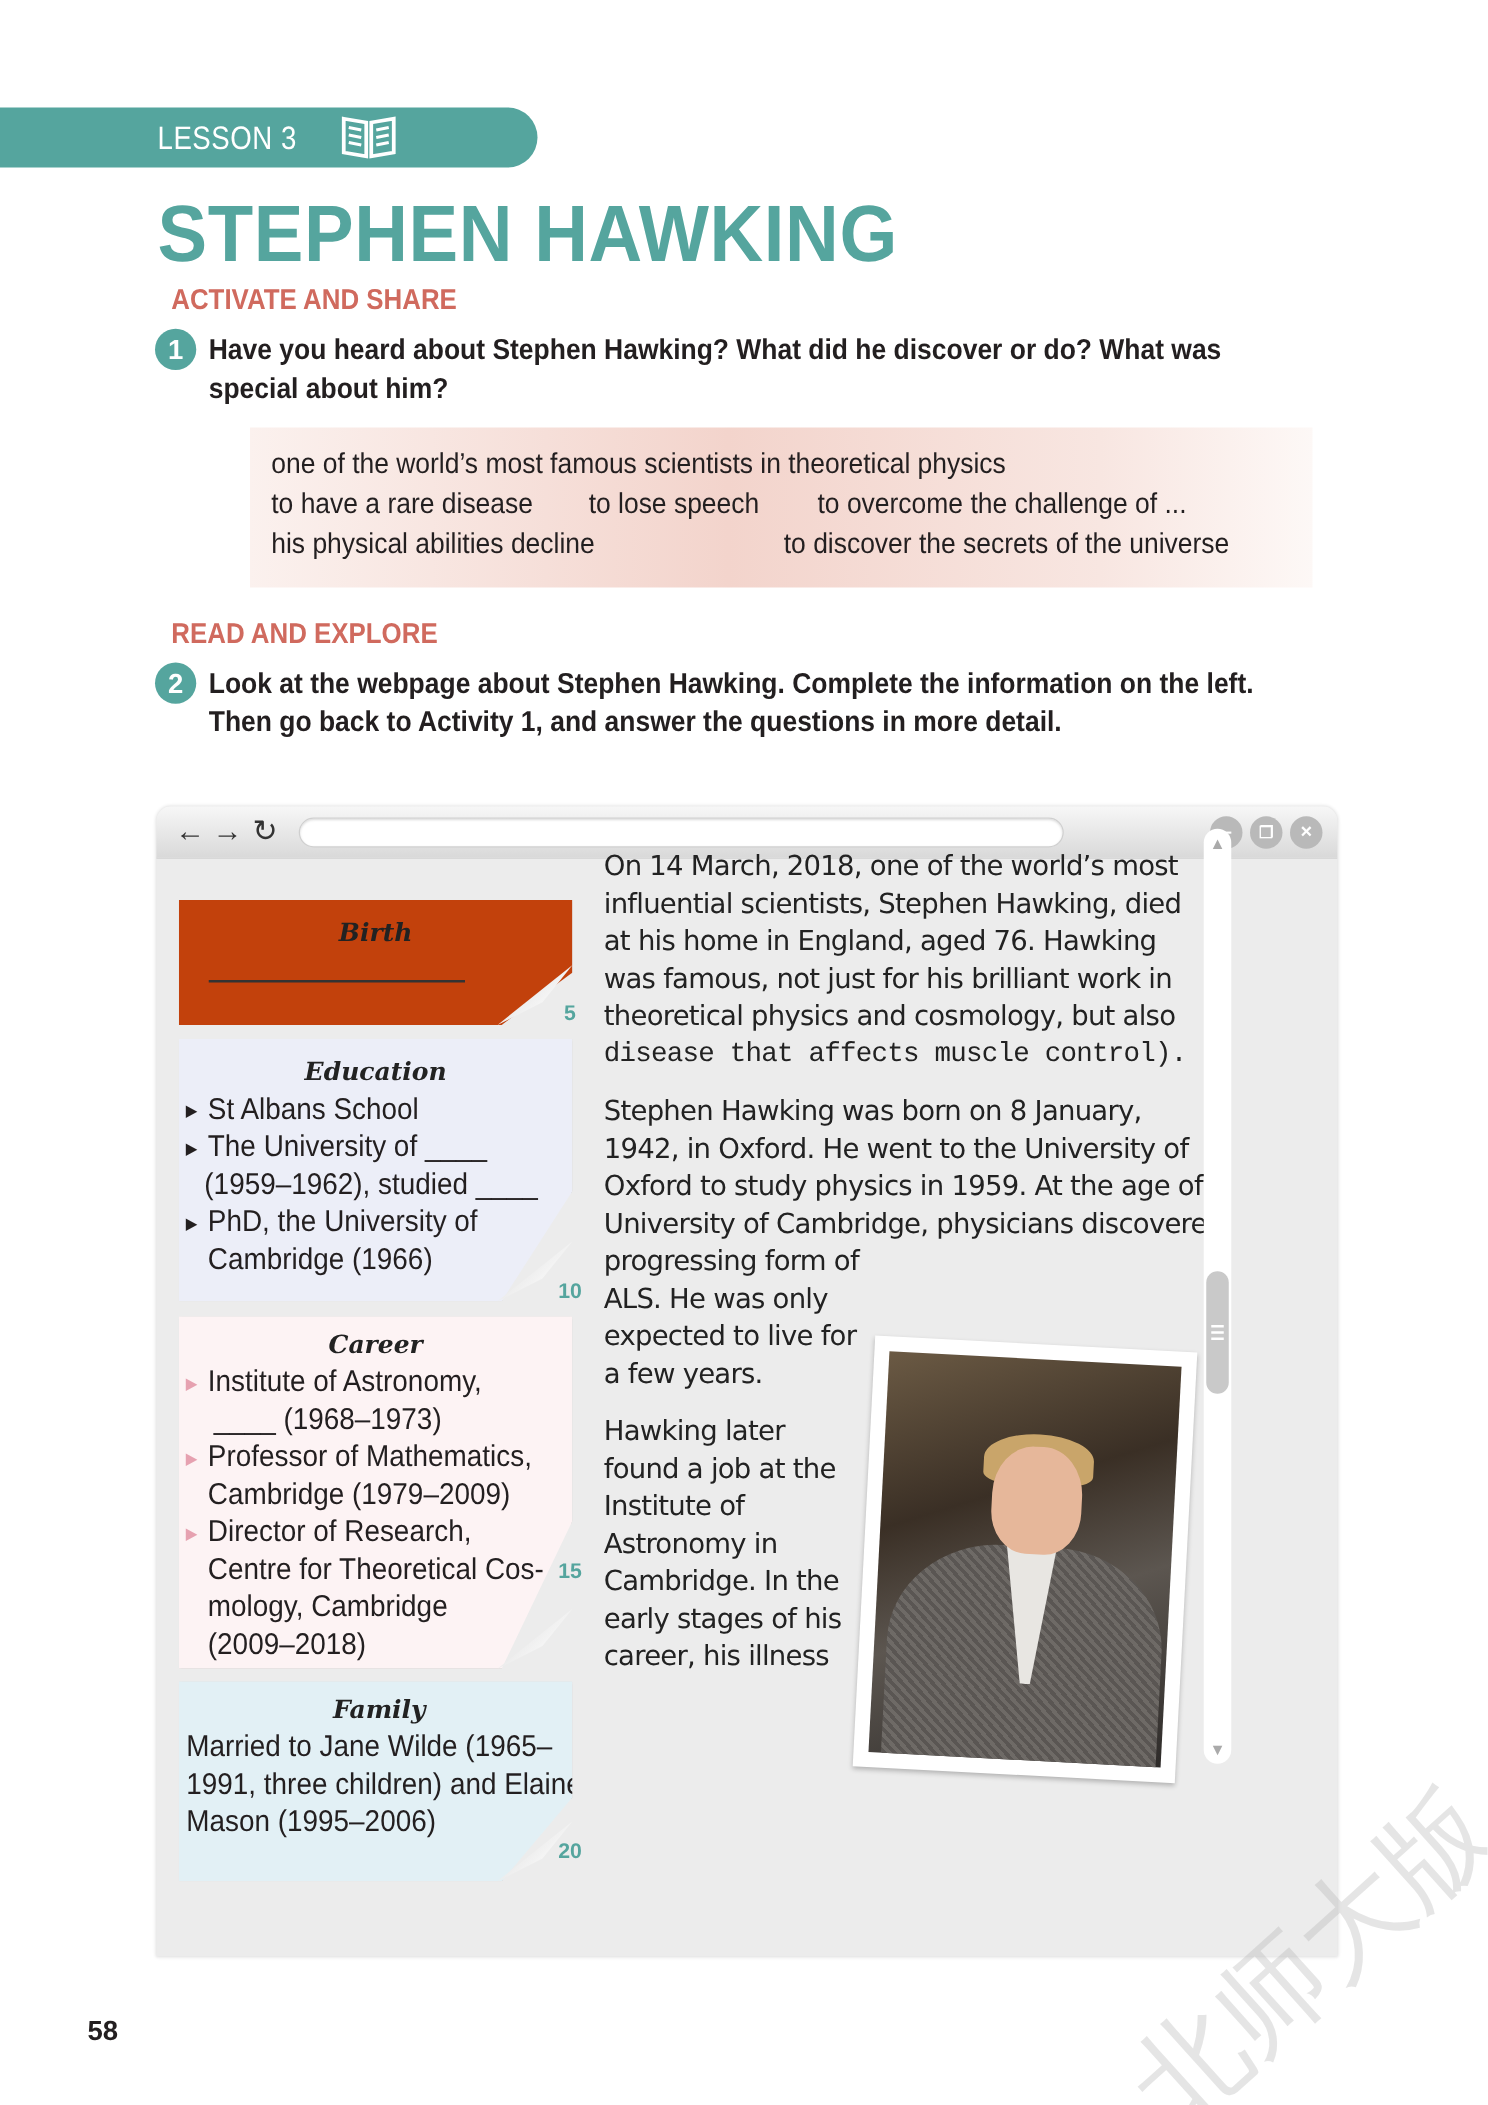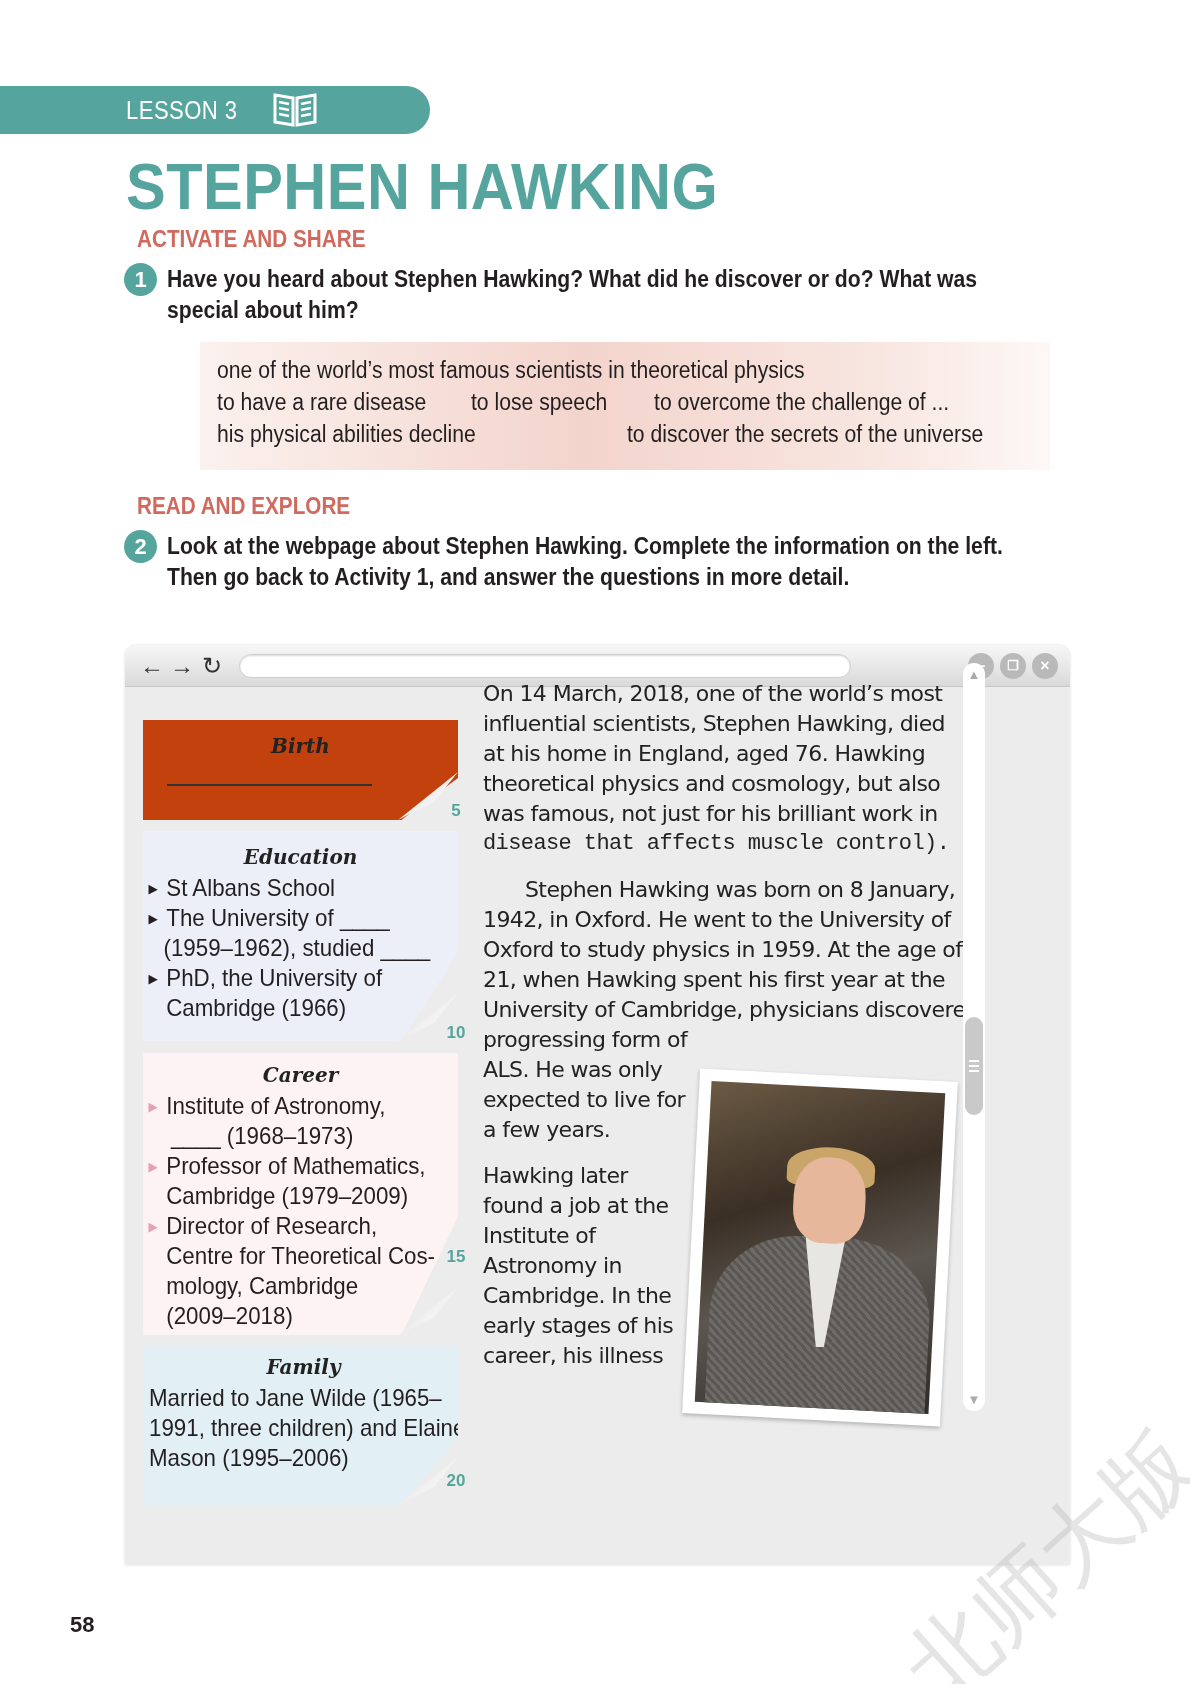--- a/index.html
+++ b/index.html
@@ -198,29 +198,28 @@
   <span class="line-num" style="top:156px">5</span>
   <span class="line-num" style="top:378px">10</span>
   <span class="line-num" style="top:602px">15</span>
   <span class="line-num" style="top:826px">20</span>
 
   <div class="article">
     <p>
         <span style="display: block;">On 14 March, 2018, one of the world’s most</span>
         <span style="display: block;">influential scientists, Stephen Hawking, died</span>
         <span style="display: block;">at his home in England, aged 76. Hawking</span>
+        <span style="display: block;">was famous, not just for his brilliant work in</span>
         <span style="display: block;">theoretical physics and cosmology, but also</span>
-        <span style="display: block;">was famous, not just for his brilliant work in</span>
         <span style="display: block; font-family: Liberation Mono, monospace;">disease that affects muscle control).</span>
       </p>
     <p>
-        <span style="display: block; margin-left: 42px;">Stephen Hawking was born on 8 January,</span>
+        <span style="display: block;">Stephen Hawking was born on 8 January,</span>
         <span style="display: block;">1942, in Oxford. He went to the University of</span>
         <span style="display: block;">Oxford to study physics in 1959. At the age of</span>
-        <span style="display: block;">21, when Hawking spent his first year at the</span>
         <span style="display: block;">University of Cambridge, physicians discovered</span>
         <span style="display: block;">progressing form of</span>
         <span style="display: block;">ALS. He was only</span>
         <span style="display: block;">expected to live for</span>
         <span style="display: block;">a few years.</span>
       </p>
     <p>
         <span style="display: block;">Hawking later</span>
         <span style="display: block;">found a job at the</span>
         <span style="display: block;">Institute of</span>

